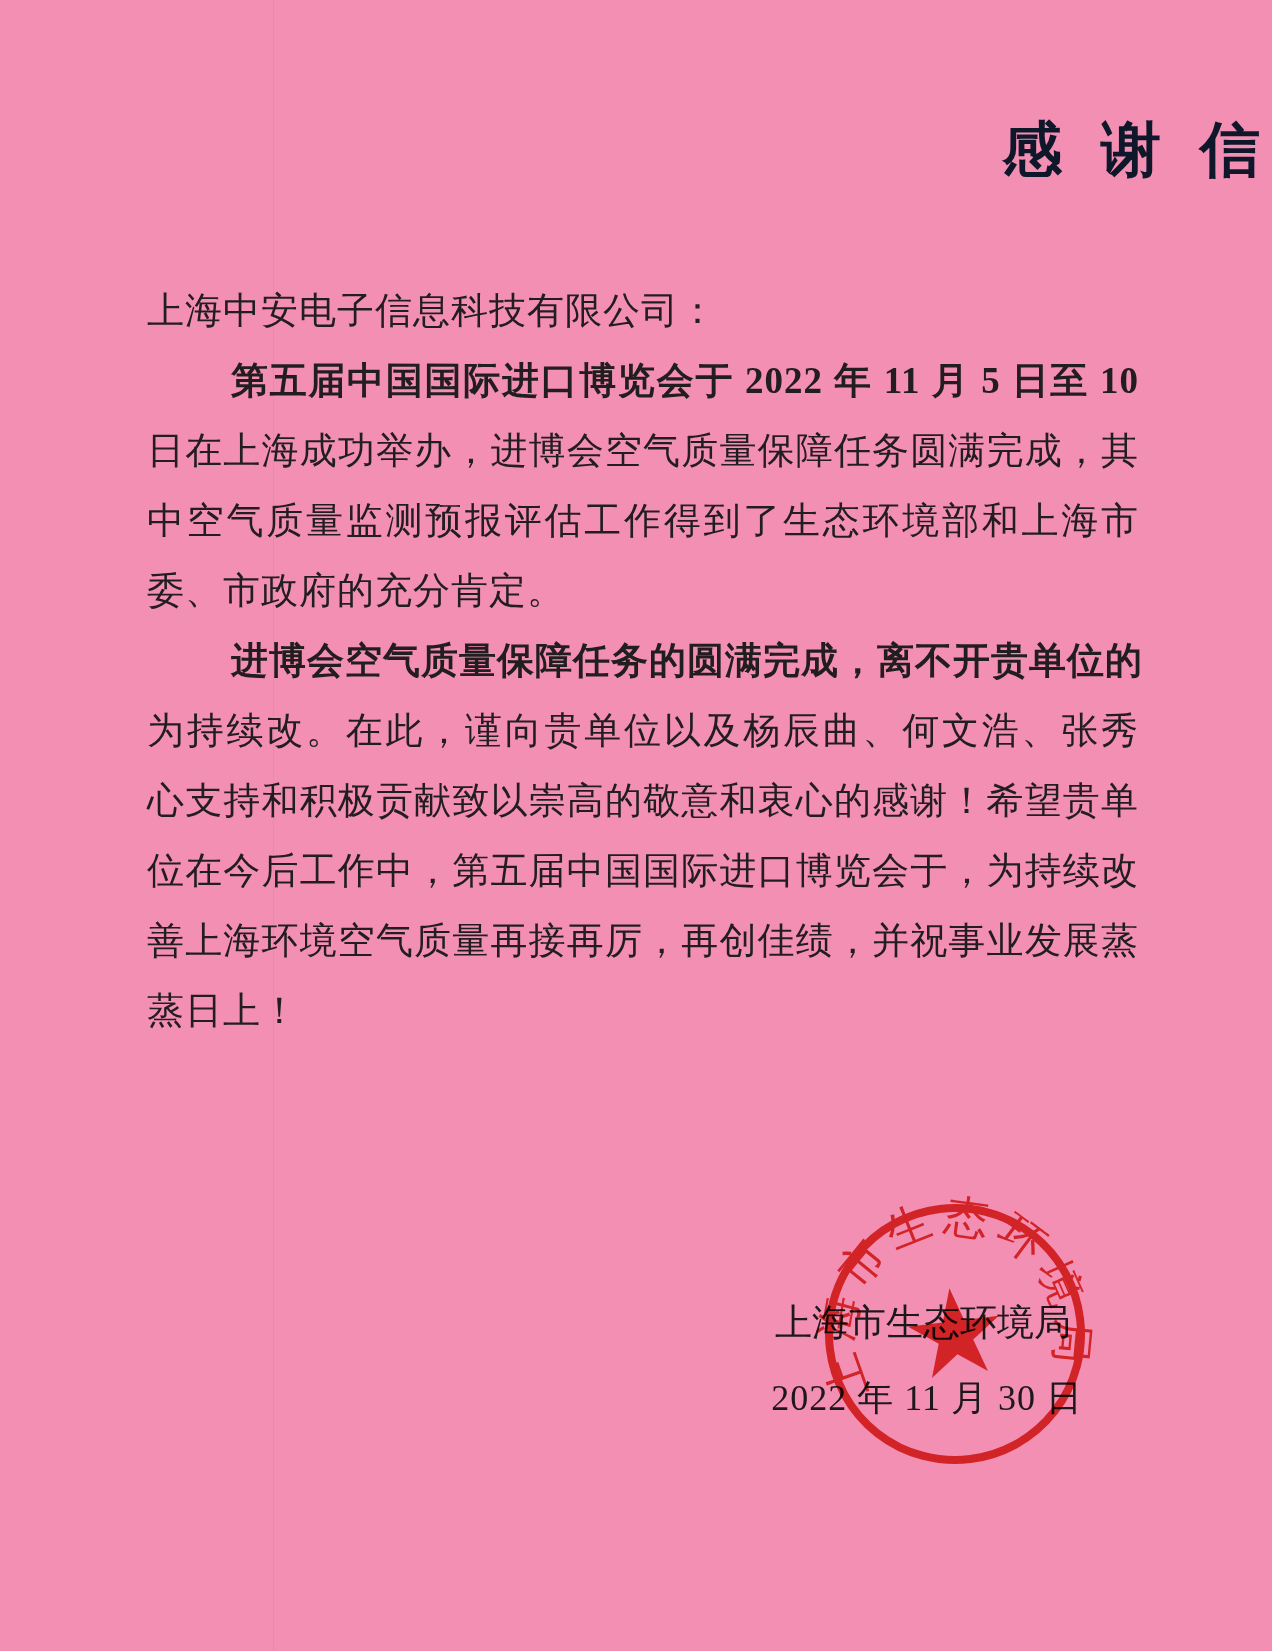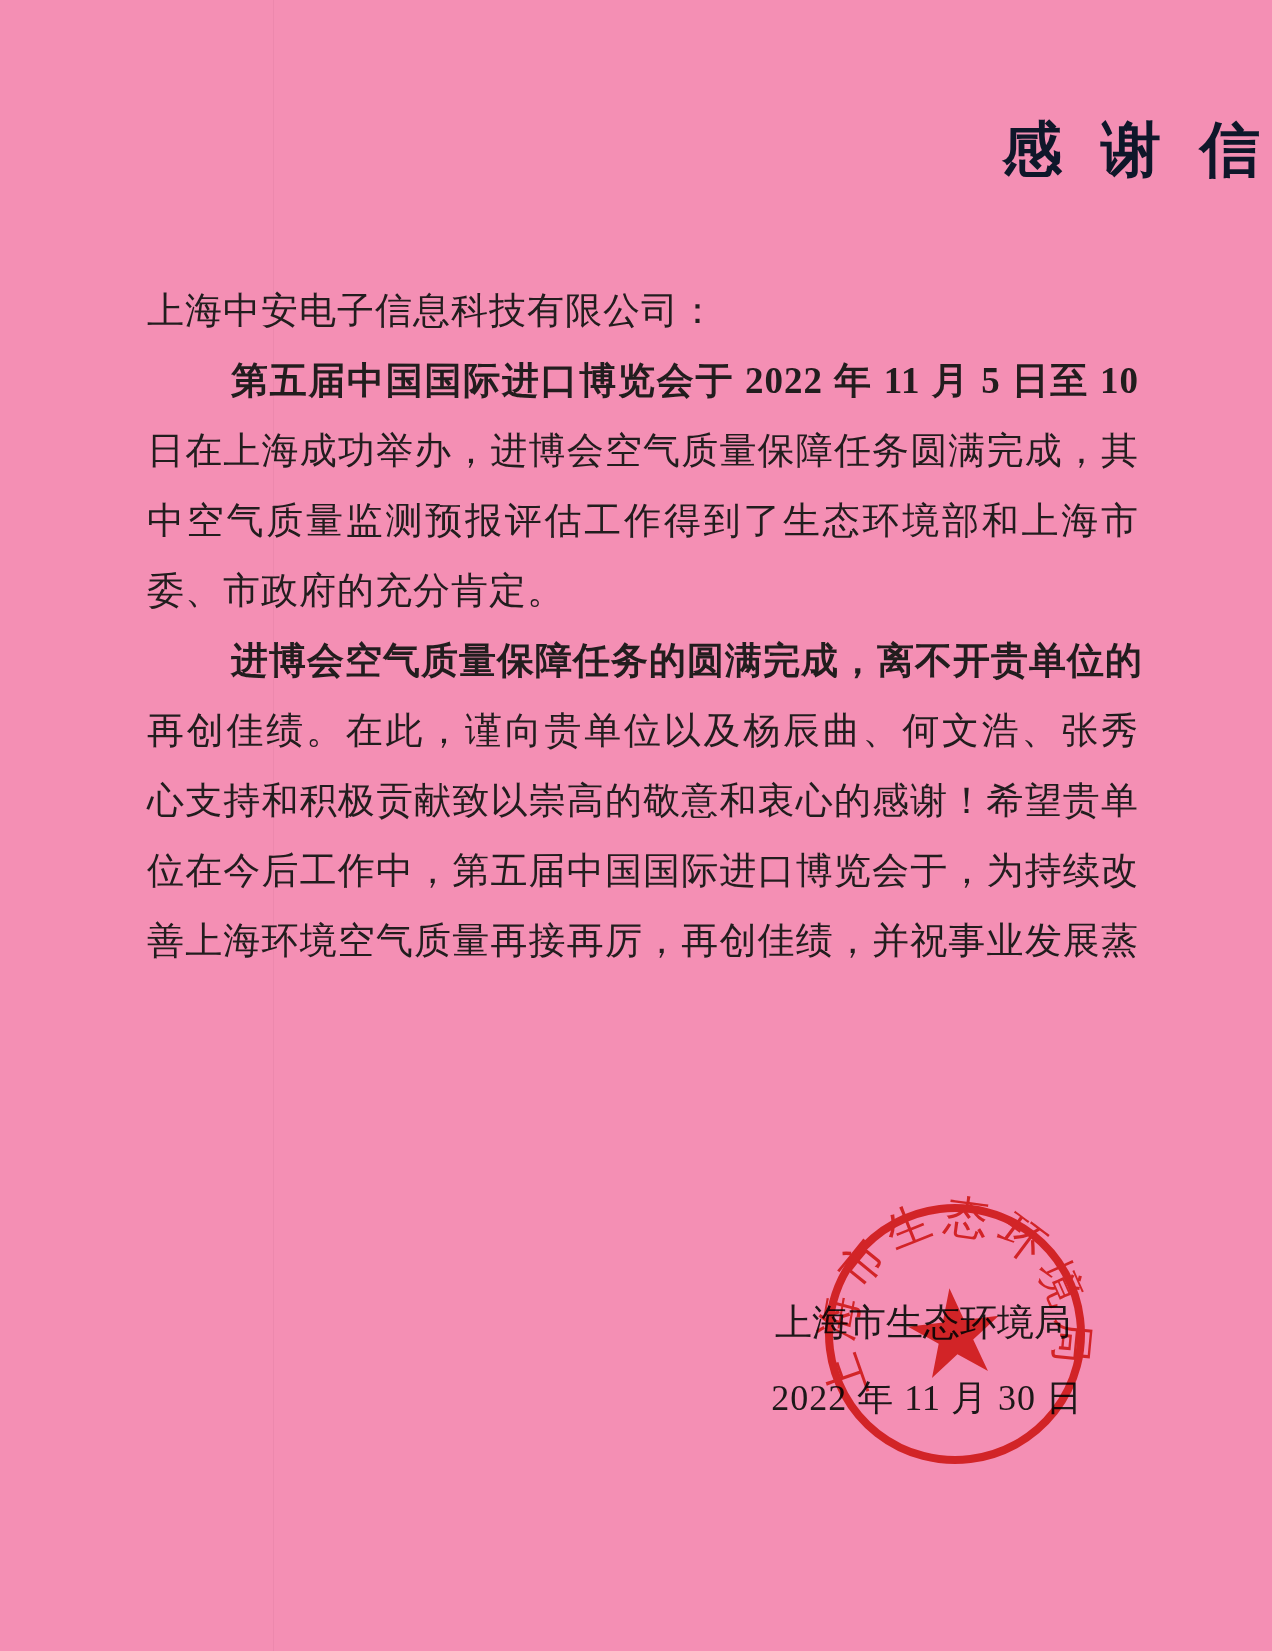--- a/index.html
+++ b/index.html
@@ -85,24 +85,25 @@
 
     <div>
       <div class="bline indent">第五届中国国际进口博览会于 2022 年 11 月 5 日至 10</div>
       <div class="bline">日在上海成功举办，进博会空气质量保障任务圆满完成，其</div>
       <div class="bline">中空气质量监测预报评估工作得到了生态环境部和上海市</div>
       <div class="bline short">委、市政府的充分肯定。</div>
     </div>
 
     <div>
       <div class="bline indent">进博会空气质量保障任务的圆满完成，离不开贵单位的</div>
-      <div class="bline">再创佳绩。在此，谨向贵单位以及杨辰曲、何文浩、张秀</div>
+      <div class="bline">为持续改。在此，谨向贵单位以及杨辰曲、何文浩、张秀</div>
       <div class="bline">心支持和积极贡献致以崇高的敬意和衷心的感谢！希望贵单</div>
       <div class="bline">位在今后工作中，第五届中国国际进口博览会于，为持续改</div>
       <div class="bline">善上海环境空气质量再接再厉，再创佳绩，并祝事业发展蒸</div>
+      <div class="bline short">蒸日上！</div>
     </div>
   </div>
 
   <div class="sig">上海市生态环境局</div>
   <div class="date">2022 年 11 月 30 日</div>
 
   <svg class="seal" viewBox="0 0 300 300" xmlns="http://www.w3.org/2000/svg">
     <g transform="rotate(-7 150 150)">
       <circle class="ring" cx="150" cy="150" r="126"></circle>
       <polygon class="star" points="150,104 160.8,137.2 195.7,137.2 167.4,157.7 178.2,190.8 150,170.3 121.8,190.8 132.6,157.7 104.3,137.2 139.2,137.2"></polygon>

